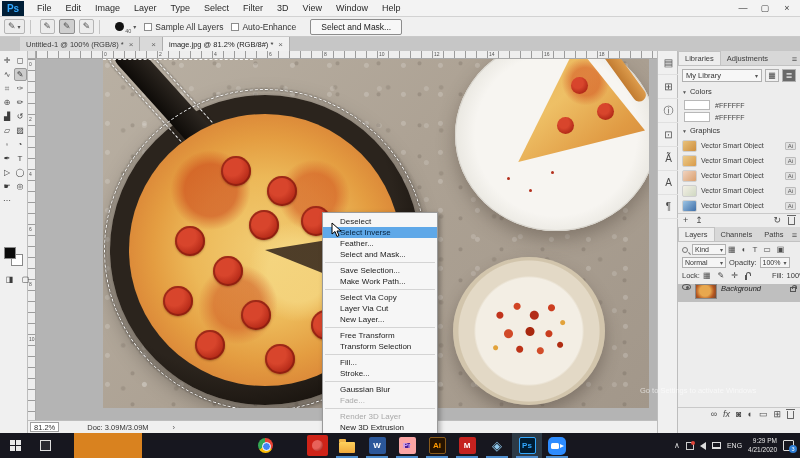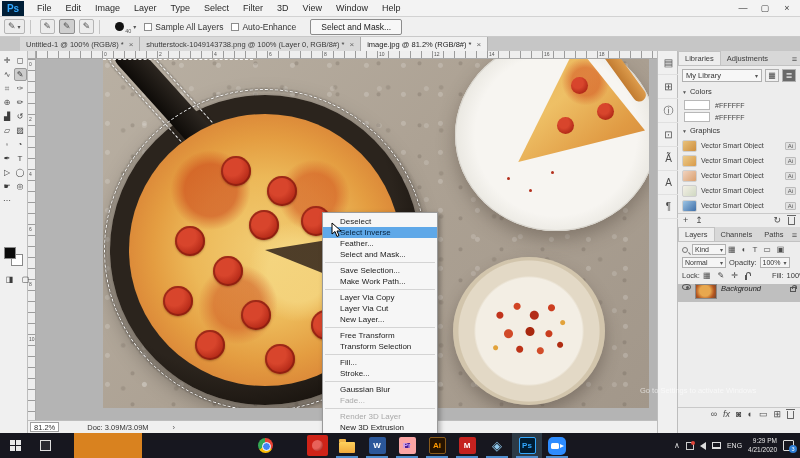--- a/index.html
+++ b/index.html
@@ -270,21 +270,20 @@
     <span id="sam-btn">Select and Mask...</span>
   </div>
 
   <div id="tabbar" class="abs">
     <div style="width:20px"></div>
     <div class="doctab">
       <span>Untitled-1 @ 100% (RGB/8) *</span>
       <span class="tab-close">×</span>
     </div>
     <div class="doctab">
-      <span>shutterstock-1049143738.png @ 100% (Layer 0, RGB/8#) *</span>
       <span class="tab-close">×</span>
     </div>
     <div class="doctab active">
       <span>image.jpg @ 81.2% (RGB/8#) *</span>
       <span class="tab-close">×</span>
     </div>
   </div>
 
   <div id="toolbar" class="abs">
     <div id="tools">
@@ -385,21 +384,21 @@
 
   <div id="ctxmenu" class="abs">
     <div class="ctx-item">Deselect</div>
     <div class="ctx-item hl">Select Inverse</div>
     <div class="ctx-item">Feather...</div>
     <div class="ctx-item">Select and Mask...</div>
     <div class="ctx-sep"></div>
     <div class="ctx-item">Save Selection...</div>
     <div class="ctx-item">Make Work Path...</div>
     <div class="ctx-sep"></div>
-    <div class="ctx-item">Layer Via Copy</div>
+    <div class="ctx-item">Select Via Copy</div>
     <div class="ctx-item">Layer Via Cut</div>
     <div class="ctx-item">New Layer...</div>
     <div class="ctx-sep"></div>
     <div class="ctx-item">Free Transform</div>
     <div class="ctx-item">Transform Selection</div>
     <div class="ctx-sep"></div>
     <div class="ctx-item">Fill...</div>
     <div class="ctx-item">Stroke...</div>
     <div class="ctx-sep"></div>
     <div class="ctx-item">Gaussian Blur</div>

